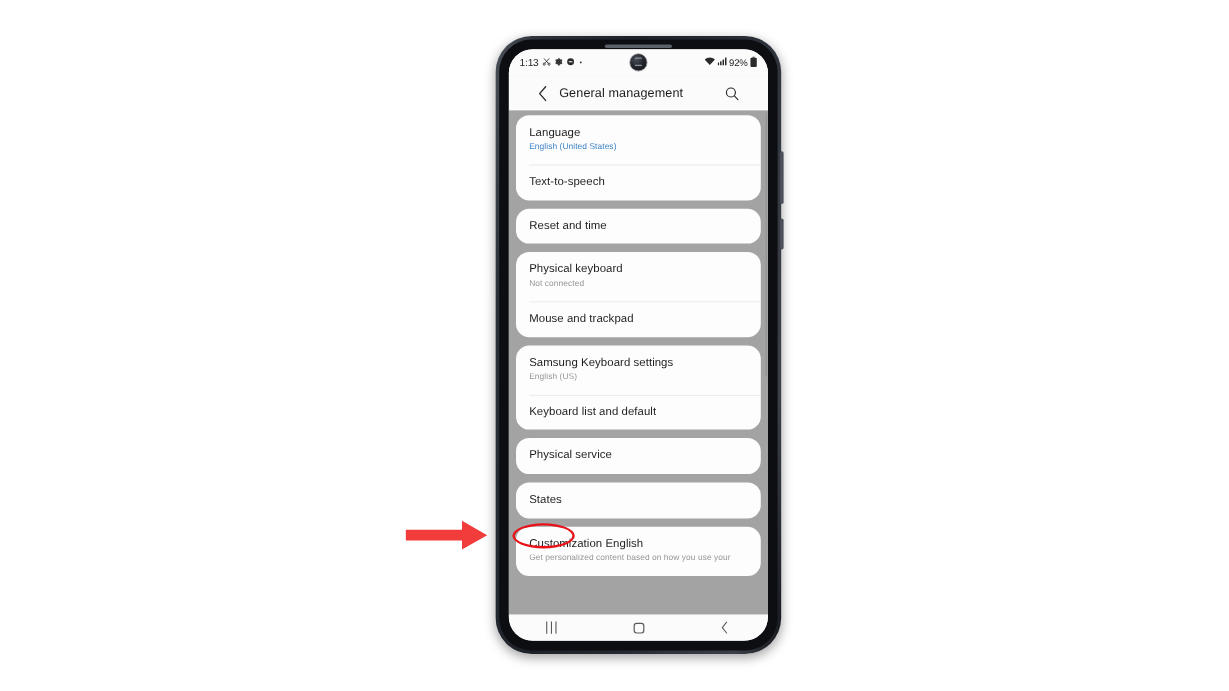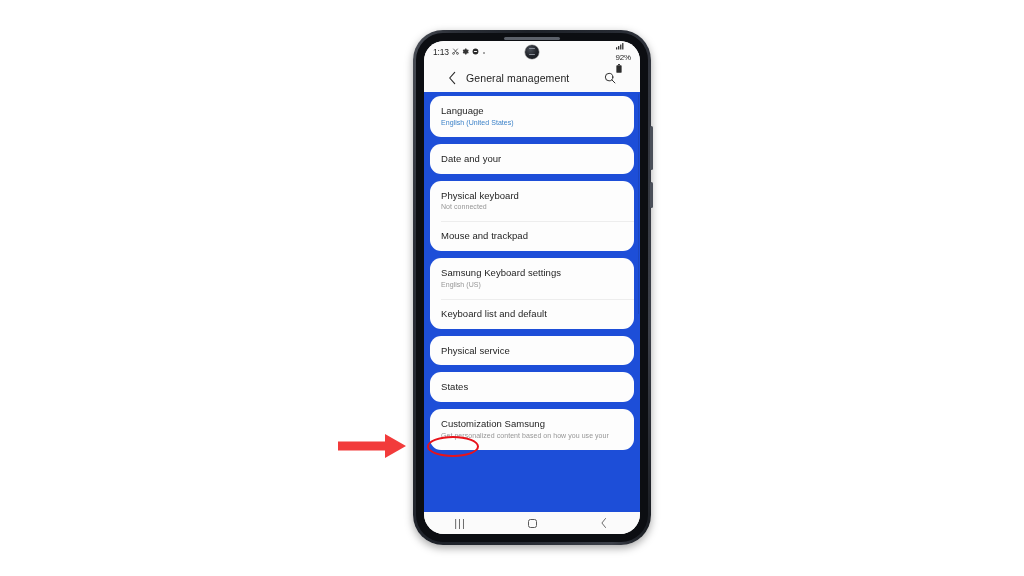--- a/index.html
+++ b/index.html
@@ -100,24 +100,23 @@
     color: #252525;
   }
   .status-ico {
     font-size: 7px;
     line-height: 1;
     color: #2b2b2b;
     display: inline-block;
   }
   #status-right {
     display: flex;
-    align-items: flex-start;
+    align-items: center;
     gap: 2px;
     color: #2b2b2b;
-    flex-direction: column;
   }
   #status-battery-text {
     font-size: 8px;
     letter-spacing: -0.2px;
     color: #252525;
   }
   
   #camera {
     position: absolute;
     left: 50%;
@@ -166,21 +165,21 @@
     font-size: 10.5px;
     color: #1d1d1d;
     flex: 1;
     letter-spacing: 0.1px;
   }
   .appbar-icon { display: flex; align-items: center; }
 
   
   #settings-list {
     flex: 1 1 auto;
-    background: #1d4ed8;
+    background: #a3a3a3;
     padding: 4px 6px 0 6px;
     box-sizing: border-box;
     overflow: hidden;
     position: relative;
   }
   .card {
     background: #fdfdfd;
     border-radius: 11px;
     margin-bottom: 7px;
     overflow: hidden;
@@ -362,25 +361,28 @@
         </span>
       </div>
 
       <div id="settings-list">
 
         <div class="card">
           <div class="row">
             <div class="row-title">Language</div>
             <div class="row-sub accent">English (United States)</div>
           </div>
-        </div>
-
-        <div class="card">
-          <div class="row">
-            <div class="row-title">Date and your</div>
+          <div class="row">
+            <div class="row-title">Text-to-speech</div>
+          </div>
+        </div>
+
+        <div class="card">
+          <div class="row">
+            <div class="row-title">Reset and time</div>
           </div>
         </div>
 
         <div class="card">
           <div class="row">
             <div class="row-title">Physical keyboard</div>
             <div class="row-sub">Not connected</div>
           </div>
           <div class="row">
             <div class="row-title">Mouse and trackpad</div>
@@ -404,21 +406,21 @@
         </div>
 
         <div class="card">
           <div class="row">
             <div class="row-title">States</div>
           </div>
         </div>
 
         <div class="card">
           <div class="row">
-            <div class="row-title">Customization Samsung</div>
+            <div class="row-title">Customization English</div>
             <div class="row-sub">Get personalized content based on how you use your</div>
           </div>
         </div>
 
         <div id="scroll-indicator"></div>
       </div>
 
       <div id="navbar">
         <div class="nav-btn">
           <span id="nav-recents-glyph">|||</span>

